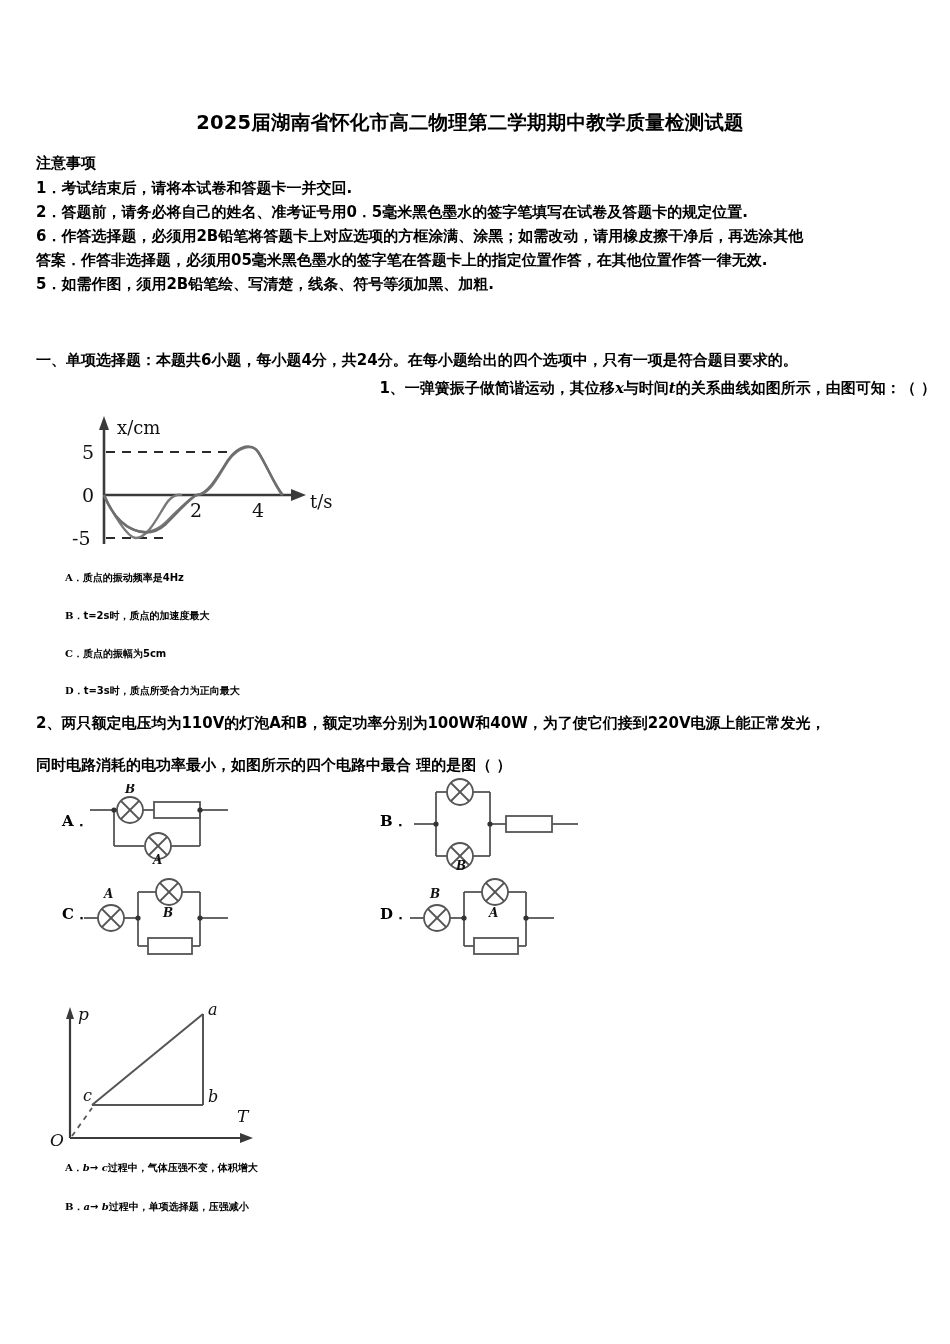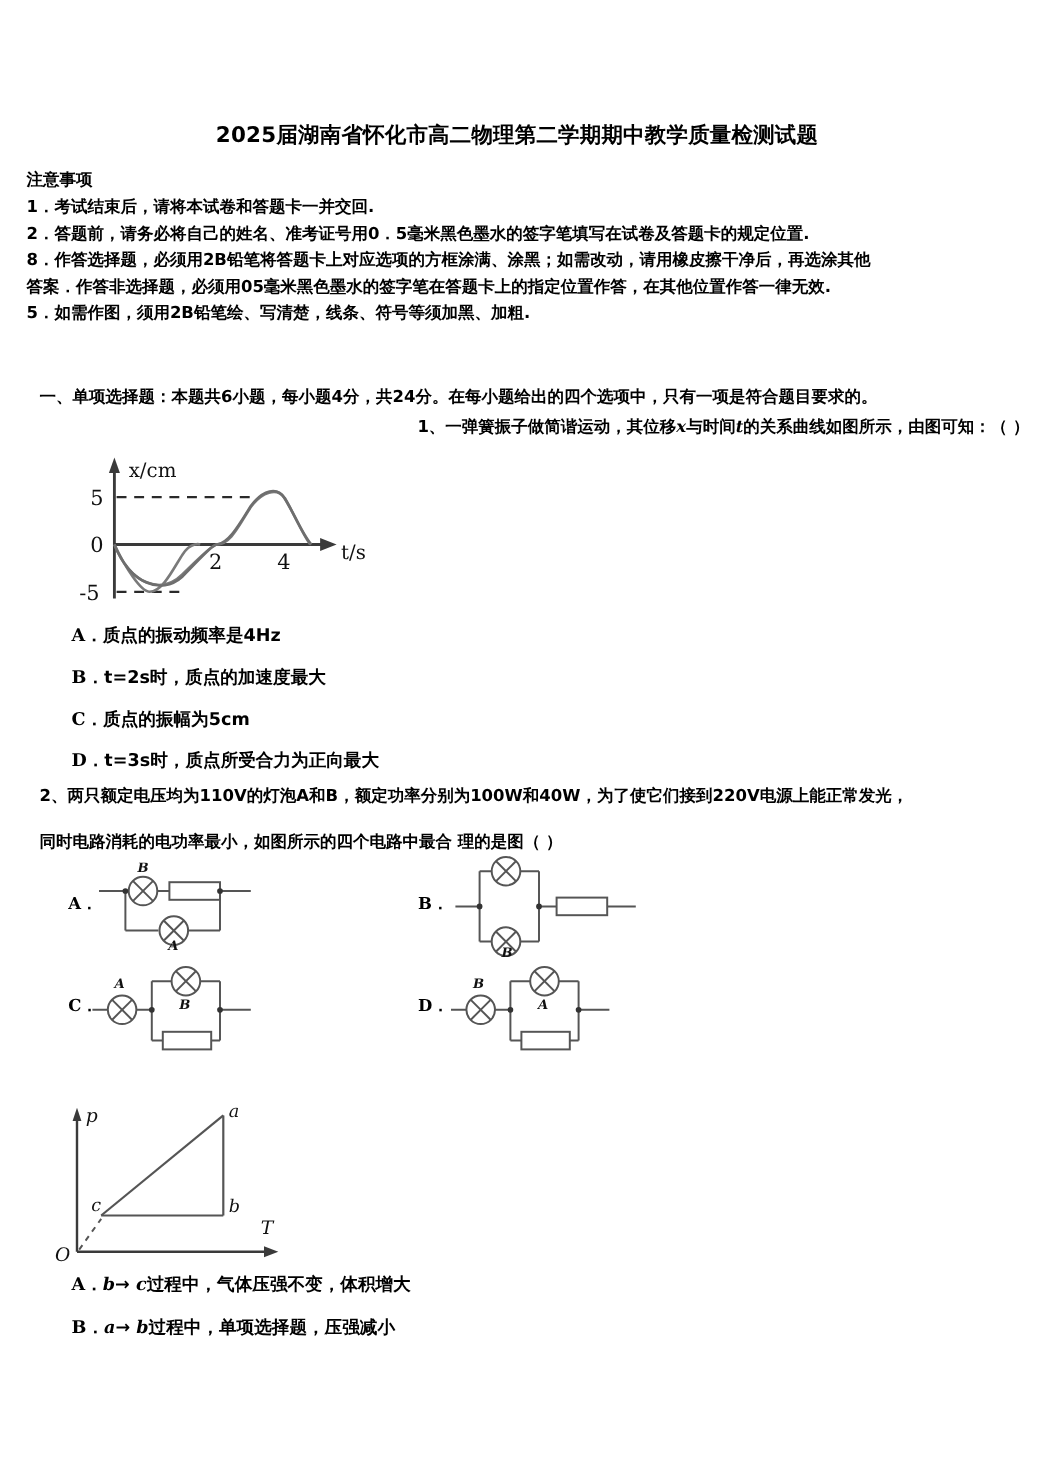--- a/index.html
+++ b/index.html
@@ -27,21 +27,21 @@
     width: 940px;
     text-align: center;
     font-size: 19.5px;
     font-weight: bold;
     letter-spacing: 0.2px;
     font-family: "DejaVu Sans", "Liberation Sans", sans-serif;
   }
   
   .notice {
     position: absolute;
-    left: 24px; top: 152px;
+    left: 36px; top: 152px;
     width: 890px;
   }
   .notice-heading {
     font-size: 15px;
     font-weight: bold;
     line-height: 22px;
     margin-bottom: 2px;
   }
   .notice-line {
     font-size: 15px;
@@ -65,21 +65,21 @@
     font-weight: bold;
     line-height: 26px;
   }
   .q1-stem { left: 36px; top: 375px; width: 900px; white-space: nowrap; text-align: right; }
   .q2-stem { left: 36px; top: 710px; width: 900px; }
   .q2-stem .l2 { display: block; margin-top: 16px; }
   .q3-stem { left: 36px; top: 968px; width: 900px; white-space: nowrap; }
 
   .opt {
     position: absolute;
-    font-size: 16px;
+    font-size: 10px;
     font-weight: bold;
     line-height: 22px;
     white-space: nowrap;
   }
   .opt .ltr { font-family: "DejaVu Serif", "Liberation Serif", serif; font-weight: bold; }
   .ital { font-style: italic; font-family: "DejaVu Serif","Liberation Serif",serif; }
 
   
   .q1o { left: 65px; }
   .q1a { top: 567px; }
@@ -120,21 +120,21 @@
 <body>
 
 <div class="page">
 
   <div class="doc-title">2025届湖南省怀化市高二物理第二学期期中教学质量检测试题</div>
 
   <div class="notice">
     <div class="notice-heading">注意事项</div>
     <div class="notice-line">1．考试结束后，请将本试卷和答题卡一并交回.</div>
     <div class="notice-line">2．答题前，请务必将自己的姓名、准考证号用0．5毫米黑色墨水的签字笔填写在试卷及答题卡的规定位置.</div>
-    <div class="notice-line">8．作答选择题，必须用2B铅笔将答题卡上对应选项的方框涂满、涂黑；如需改动，请用橡皮擦干净后，再选涂其他</div>
+    <div class="notice-line">6．作答选择题，必须用2B铅笔将答题卡上对应选项的方框涂满、涂黑；如需改动，请用橡皮擦干净后，再选涂其他</div>
     <div class="notice-line">答案．作答非选择题，必须用05毫米黑色墨水的签字笔在答题卡上的指定位置作答，在其他位置作答一律无效.</div>
     <div class="notice-line">5．如需作图，须用2B铅笔绘、写清楚，线条、符号等须加黑、加粗.</div>
   </div>
 
   <div class="section-head">一、单项选择题：本题共6小题，每小题4分，共24分。在每小题给出的四个选项中，只有一项是符合题目要求的。</div>
 
   <div class="q-stem q1-stem">
     <span>1、一弹簧振子做简谐运动，其位移</span><span class="ital">x</span><span>与时间</span><span class="ital">t</span><span>的关系曲线如图所示，由图可知：（   ）</span>
   </div>
 

